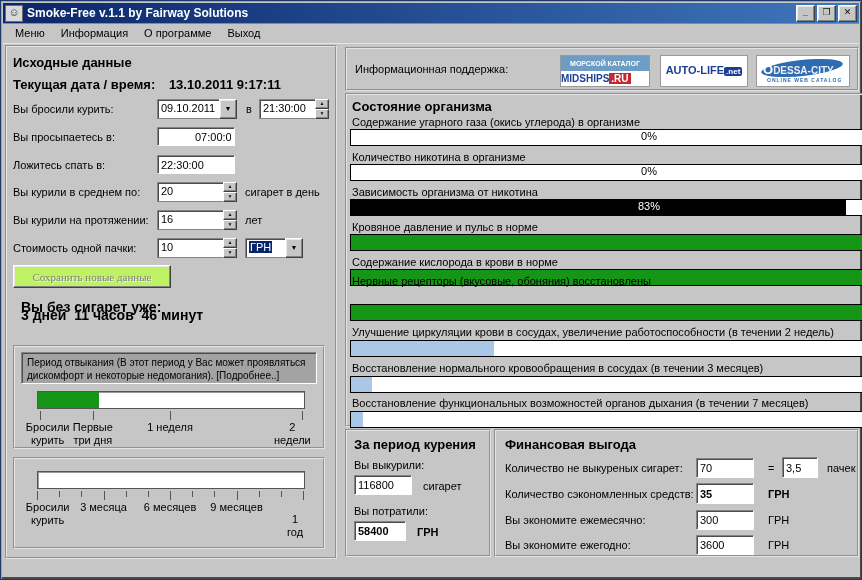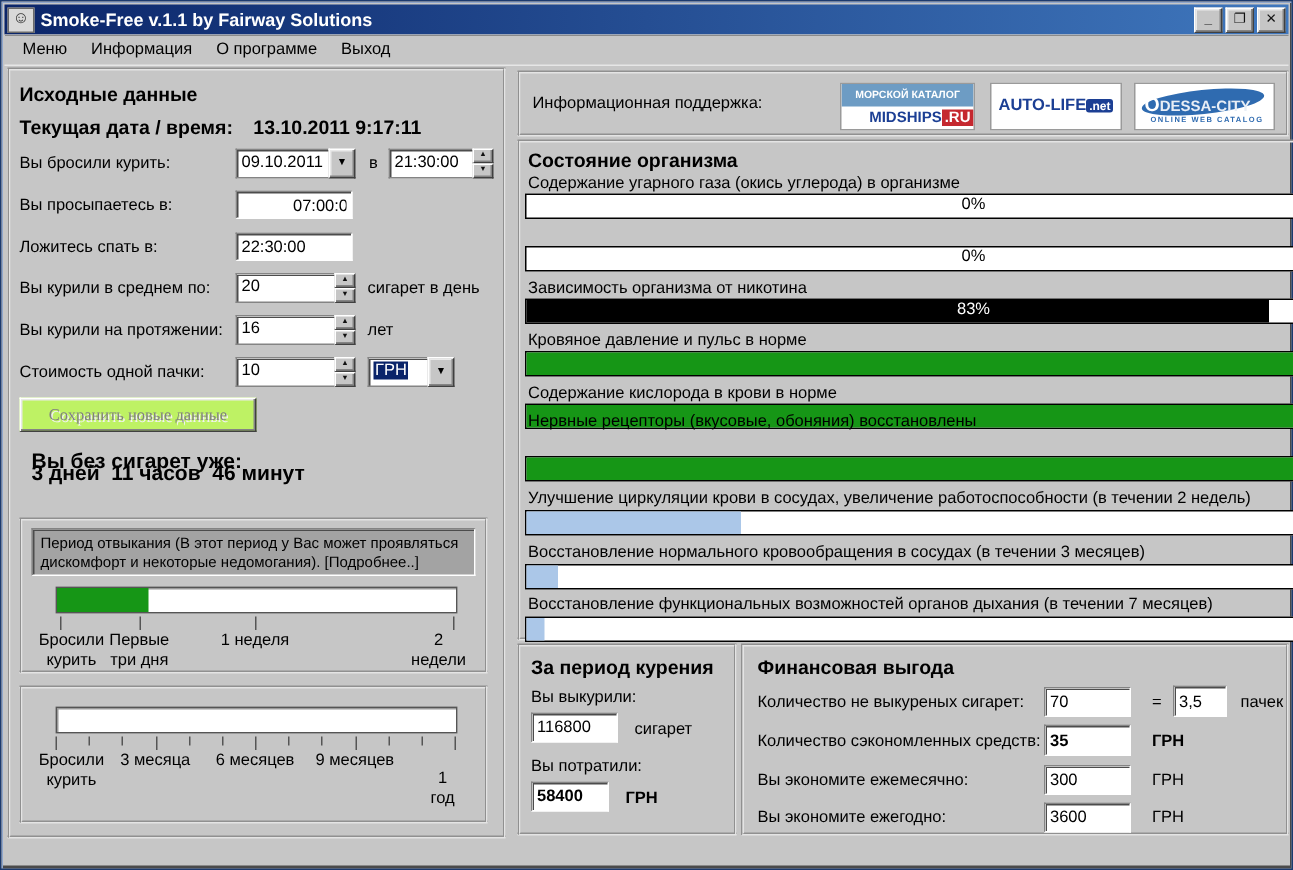--- a/index.html
+++ b/index.html
@@ -39,21 +39,21 @@
   .scale-bar{position:absolute;height:16px;background:#fff;border:1px solid #555;box-shadow:inset 1px 1px 0 #9a9a9a;}
   .scale-bar .fill{position:absolute;left:0;top:0;bottom:0;}
   .ticks{position:absolute;height:10px;}
   .tick{position:absolute;top:0;width:1px;height:6px;background:#555;}
   .tick.major{height:9px;}
   .scale-labels{position:absolute;height:26px;}
   .tick-label{position:absolute;transform:translateX(-50%);text-align:center;font-size:11px;white-space:pre-line;line-height:13px;}
   
   .logo{position:absolute;top:6px;height:32px;background:#fff;border:1px solid #9a9a9a;box-sizing:border-box;overflow:hidden;}
   .logo-mid-top{height:15px;background:#6d9cc4;color:#fff;font-size:7px;font-weight:bold;text-align:center;line-height:15px;}
-  .logo-mid-bot{height:15px;text-align:right;font-weight:bold;font-size:10px;line-height:15px;color:#1c3f94;}
+  .logo-mid-bot{height:15px;text-align:left;font-weight:bold;font-size:10px;line-height:15px;color:#1c3f94;}
   .logo-mid-bot .ru{background:#c5282f;color:#fff;padding:0 2px;}
   .logo-auto{font-weight:bold;color:#1c3f94;font-size:11px;text-align:center;line-height:28px;}
   .logo-auto .net{background:#1c3f94;color:#fff;font-size:8px;padding:0 2px;border-radius:2px;}
   .logo-odessa-swoosh{position:absolute;left:4px;top:4px;width:82px;height:16px;background:#2f6bb0;border-radius:50%;transform:rotate(-6deg);}
   .logo-odessa-text{position:absolute;left:6px;top:6px;font-weight:bold;font-size:10px;color:#fff;}
   .logo-odessa-text .rest{color:#e8eef6;}
   .logo-odessa-sub{position:absolute;left:10px;bottom:3px;font-size:5px;color:#2f6bb0;font-weight:bold;letter-spacing:1px;}
   .note-box{position:absolute;background:#a3a3a3;border:1px solid #848484;border-right-color:#fff;border-bottom-color:#fff;box-shadow:inset 1px 1px 0 #4c4c4c;font-size:10px;line-height:13px;padding:3px 5px;box-sizing:border-box;}
   .bold{font-weight:bold;}
   .pre{white-space:pre;}
@@ -216,20 +216,21 @@
 
     <div class="groove abs" style="left:342px;top:50px;width:612px;height:334px;">
       <div class="hdr" style="left:5px;top:4px;">Состояние организма</div>
 
       <div class="bs-label" style="top:21px;">Содержание угарного газа (окись углерода) в организме</div>
       <div class="hbar" style="top:34px;">
         <div class="fill" style="width: 0%; background-color: rgb(255, 255, 255);"></div>
         <div class="txt" style="color: rgb(0, 0, 0);">0%</div>
       </div>
 
+      <div class="bs-label" style="top:56px;">Количество никотина в организме</div>
       <div class="hbar" style="top:69px;">
         <div class="fill" style="width: 0%; background-color: rgb(255, 255, 255);"></div>
         <div class="txt" style="color: rgb(0, 0, 0);">0%</div>
       </div>
 
       <div class="bs-label" style="top:91px;">Зависимость организма от никотина</div>
       <div class="hbar" style="top:104px;">
         <div class="fill" style="width: 83%; background-color: rgb(0, 0, 0);"></div>
         <div class="txt" style="color: rgb(255, 255, 255);">83%</div>
       </div>

